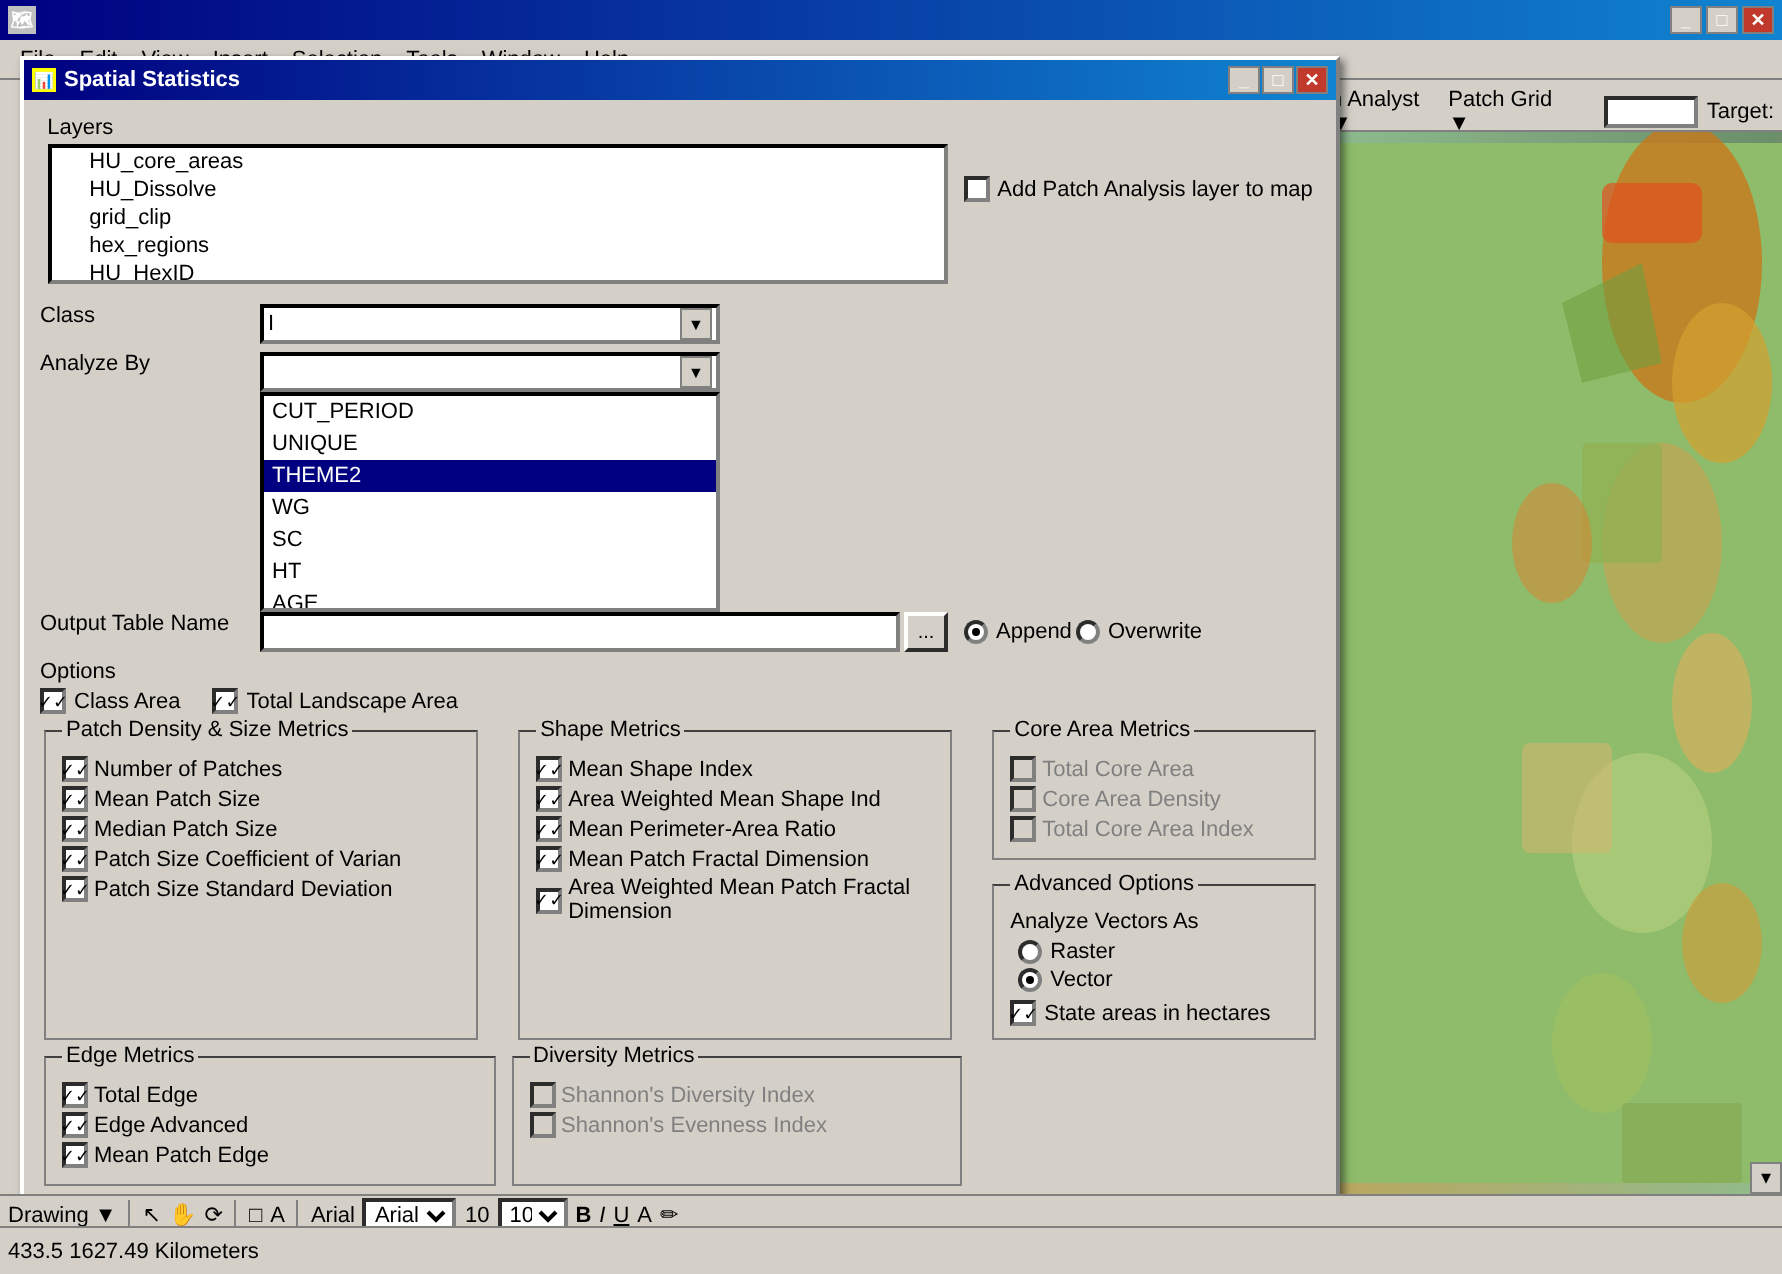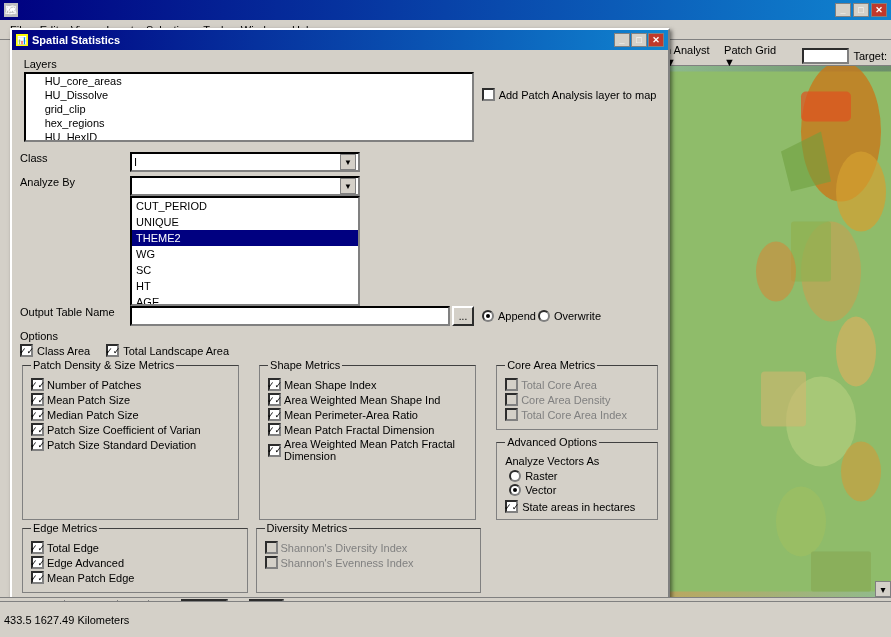--- a/index.html
+++ b/index.html
@@ -353,21 +353,21 @@
       display: flex; align-items: center; padding: 0 4px; gap: 4px;
       font-size: 11px;
     }
 
     
     .status-bar {
       position: absolute;
       bottom: 0;
       left: 0;
       right: 0;
-      height: 36px;
+      height: 24px;
       background: #d4d0c8;
       border-top: 1px solid #808080;
       display: flex;
       align-items: center;
       padding: 0 4px;
       font-size: 11px;
     }
 
     
     .drawing-toolbar {

